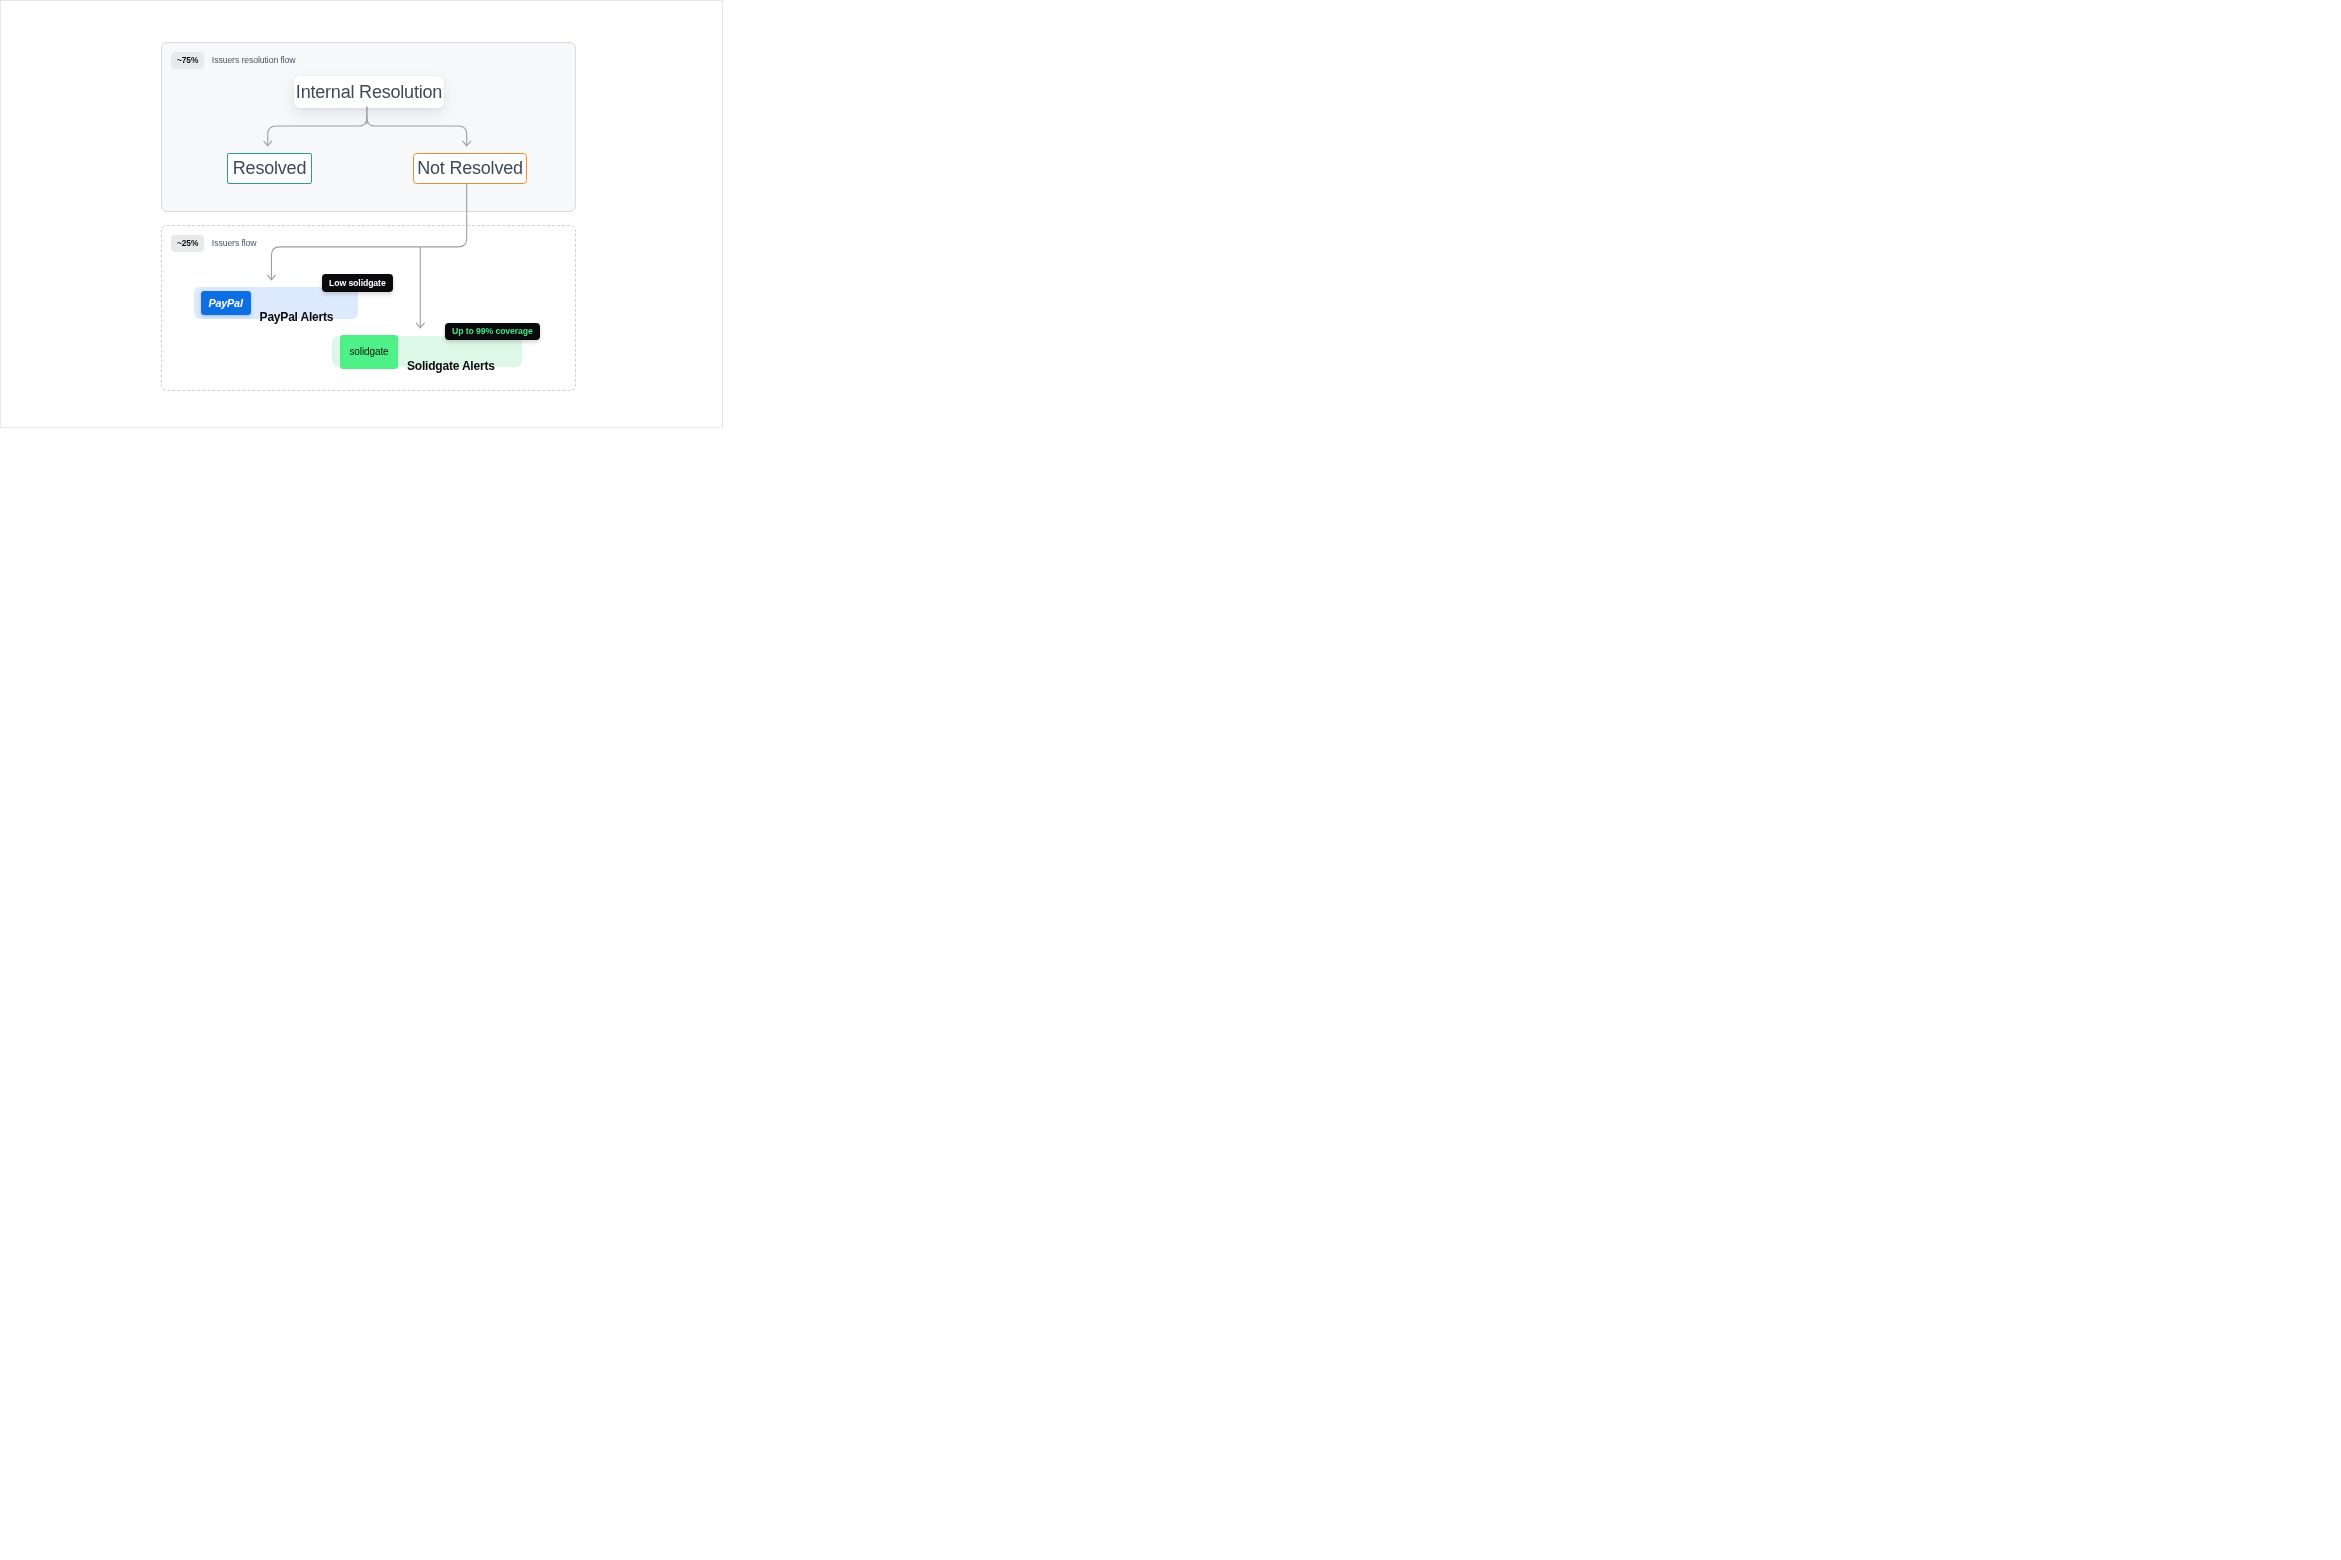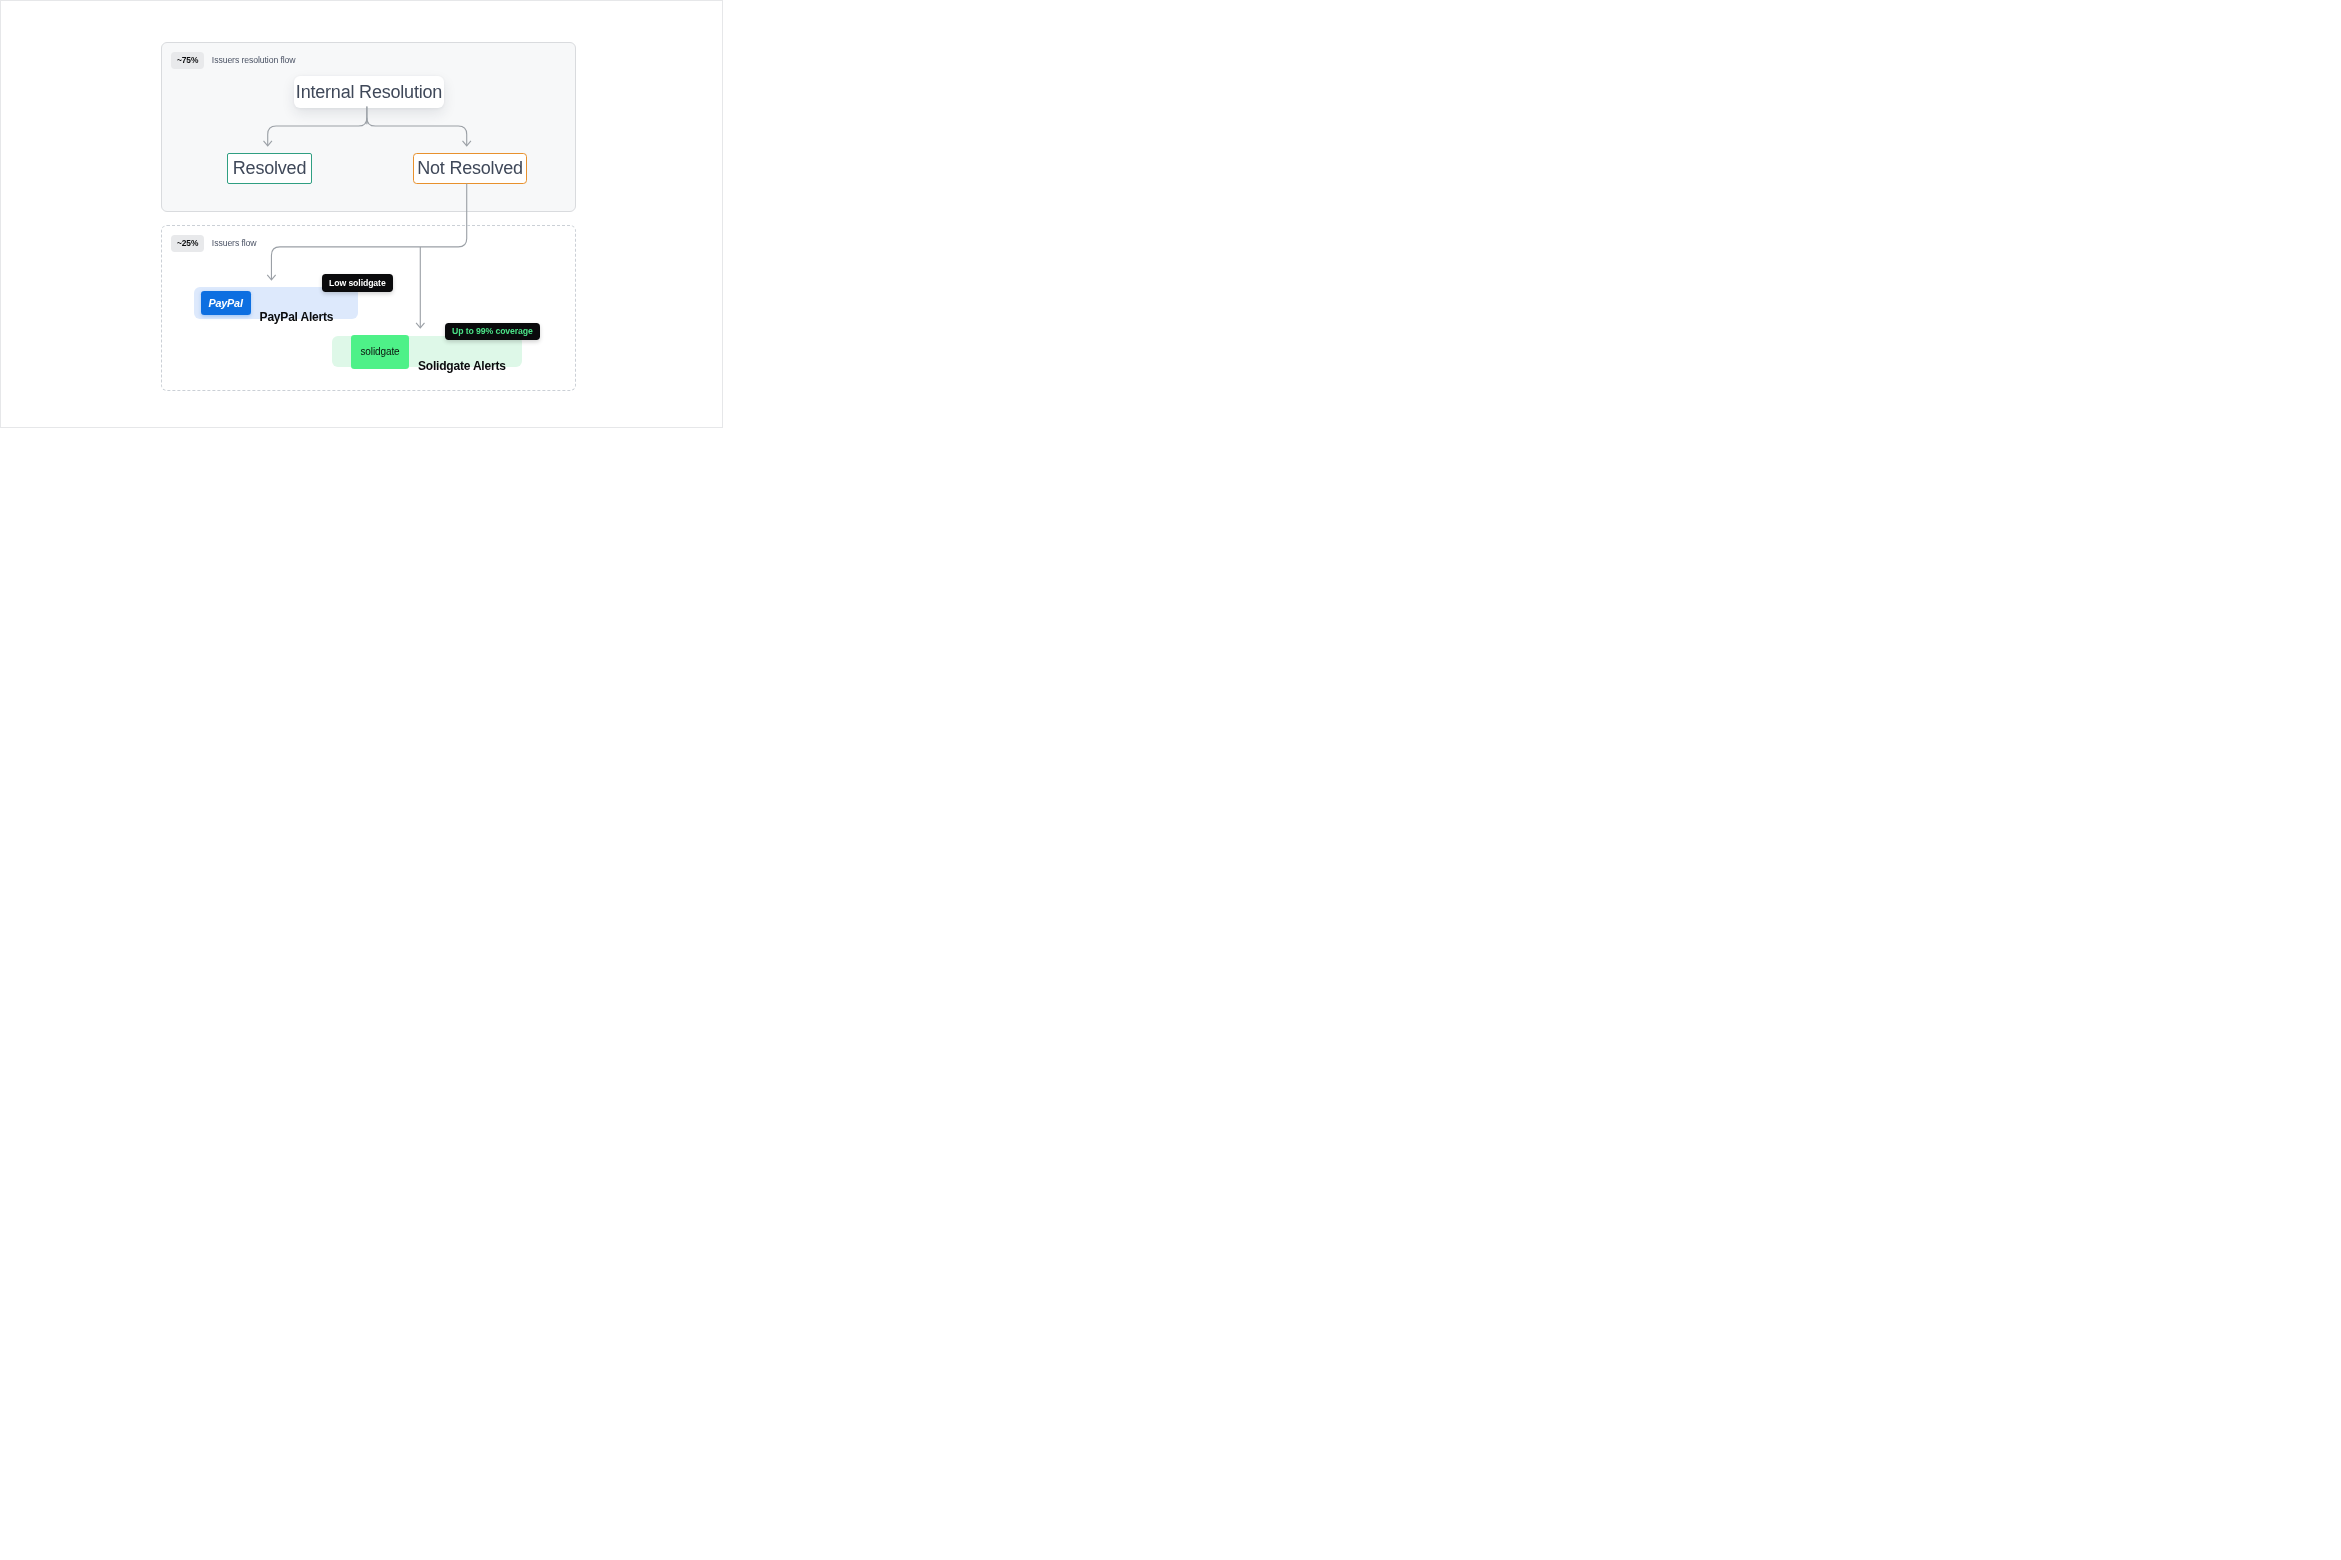--- a/index.html
+++ b/index.html
@@ -136,21 +136,21 @@
     background: #0d6fe1;
     border-radius: 3.3px;
     color: #ffffff;
     font-size: 10.8px;
     font-weight: 700;
     font-style: italic;
     letter-spacing: -0.2px;
     box-shadow: 0 1.4px 3.7px rgba(13,111,225,0.25);
   }
   .chip.solidgate-logo {
-    margin-left: 19px;
+    margin-left: 8px;
     width: 58px; height: 34px;
     background: #4ef188;
     border-radius: 3.3px;
     color: #0b130d;
     font-size: 10px;
     font-weight: 500;
     letter-spacing: -0.1px;
   }
   .row-label {
     margin-left: 9px;

